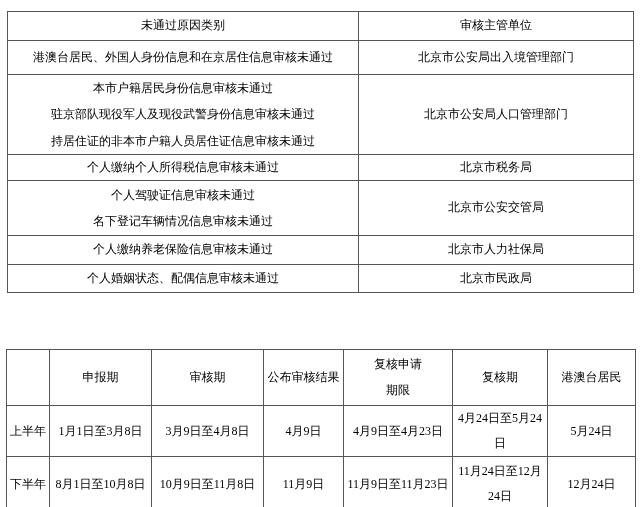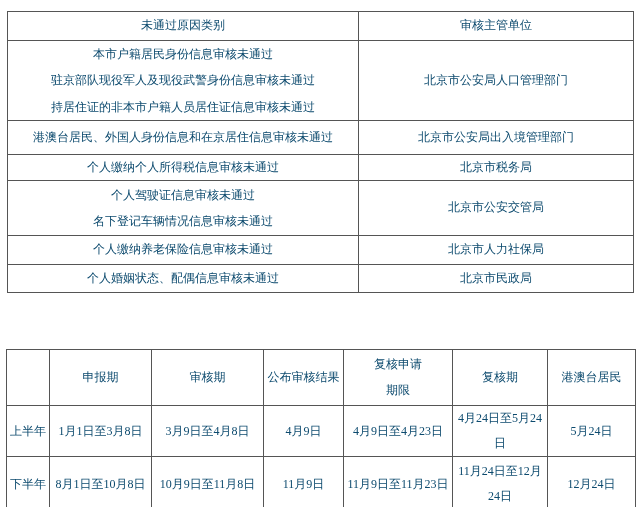--- a/index.html
+++ b/index.html
@@ -19,21 +19,21 @@
     position: absolute;
     border-collapse: collapse;
     table-layout: fixed;
   }
   td {
     border: 1px solid #555555;
     text-align: center;
     vertical-align: middle;
     font-size: 12px;
     font-weight: normal;
-    color: #0c4a6e;
+    color: #000000;
     padding: 0 4px;
     white-space: pre-line;
     line-height: 1.3;
     overflow: hidden;
   }
   #table1 {
     left: 7px;
     top: 11px;
     width: 626px;
   }
@@ -58,29 +58,29 @@
   <table id="table1">
     <colgroup>
       <col style="width:351px">
       <col style="width:275px">
     </colgroup>
     <tbody>
       <tr style="height:29px">
         <td>未通过原因类别</td>
         <td>审核主管单位</td>
       </tr>
+      <tr style="height:34px">
+        <td>港澳台居民、外国人身份信息和在京居住信息审核未通过</td>
+        <td>北京市公安局出入境管理部门</td>
+      </tr>
       <tr style="height:78px">
         <td class="multi">本市户籍居民身份信息审核未通过
 驻京部队现役军人及现役武警身份信息审核未通过
 持居住证的非本市户籍人员居住证信息审核未通过</td>
         <td>北京市公安局人口管理部门</td>
-      </tr>
-      <tr style="height:34px">
-        <td>港澳台居民、外国人身份信息和在京居住信息审核未通过</td>
-        <td>北京市公安局出入境管理部门</td>
       </tr>
       <tr style="height:26px">
         <td>个人缴纳个人所得税信息审核未通过</td>
         <td>北京市税务局</td>
       </tr>
       <tr style="height:55px">
         <td class="multi">个人驾驶证信息审核未通过
 名下登记车辆情况信息审核未通过</td>
         <td>北京市公安交管局</td>
       </tr>

